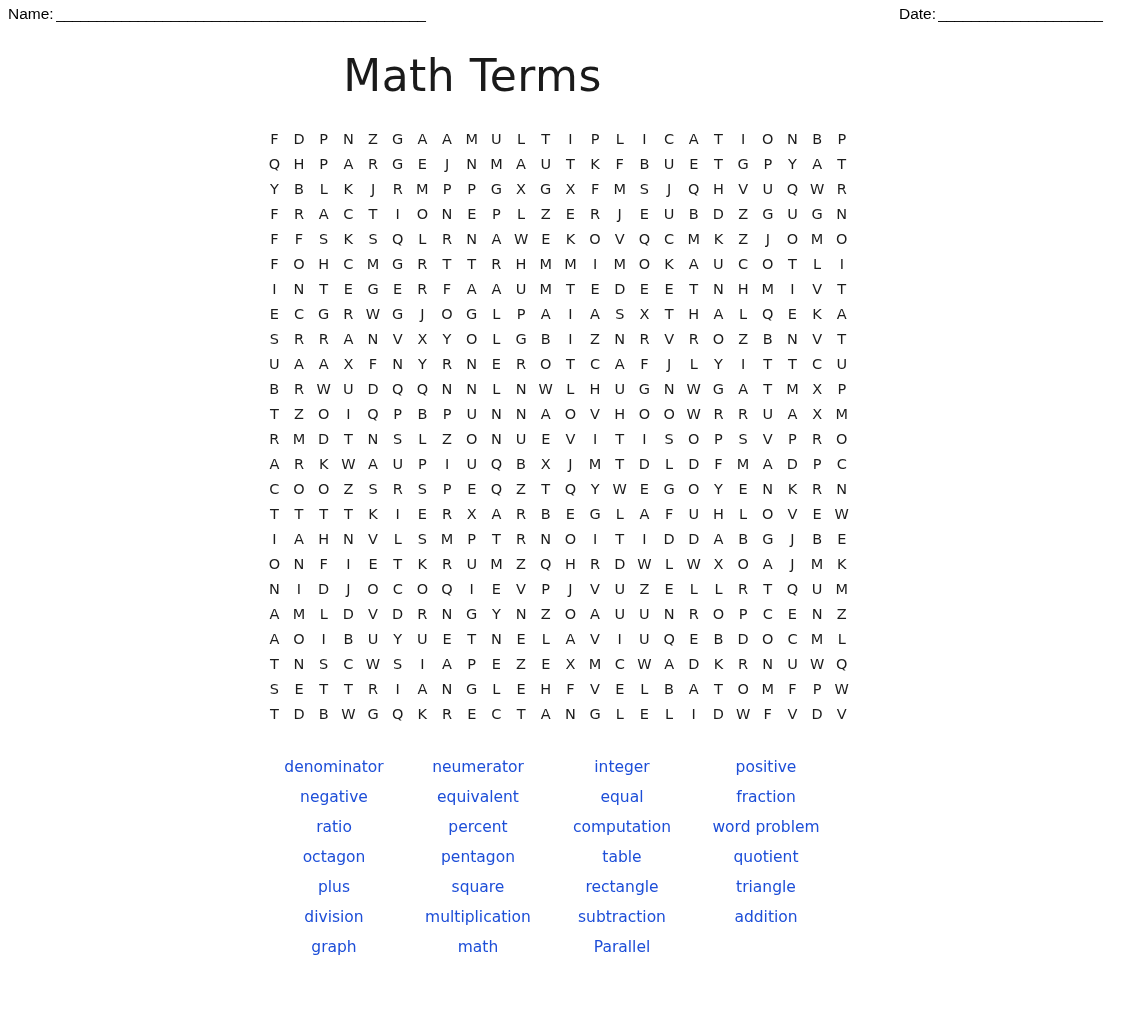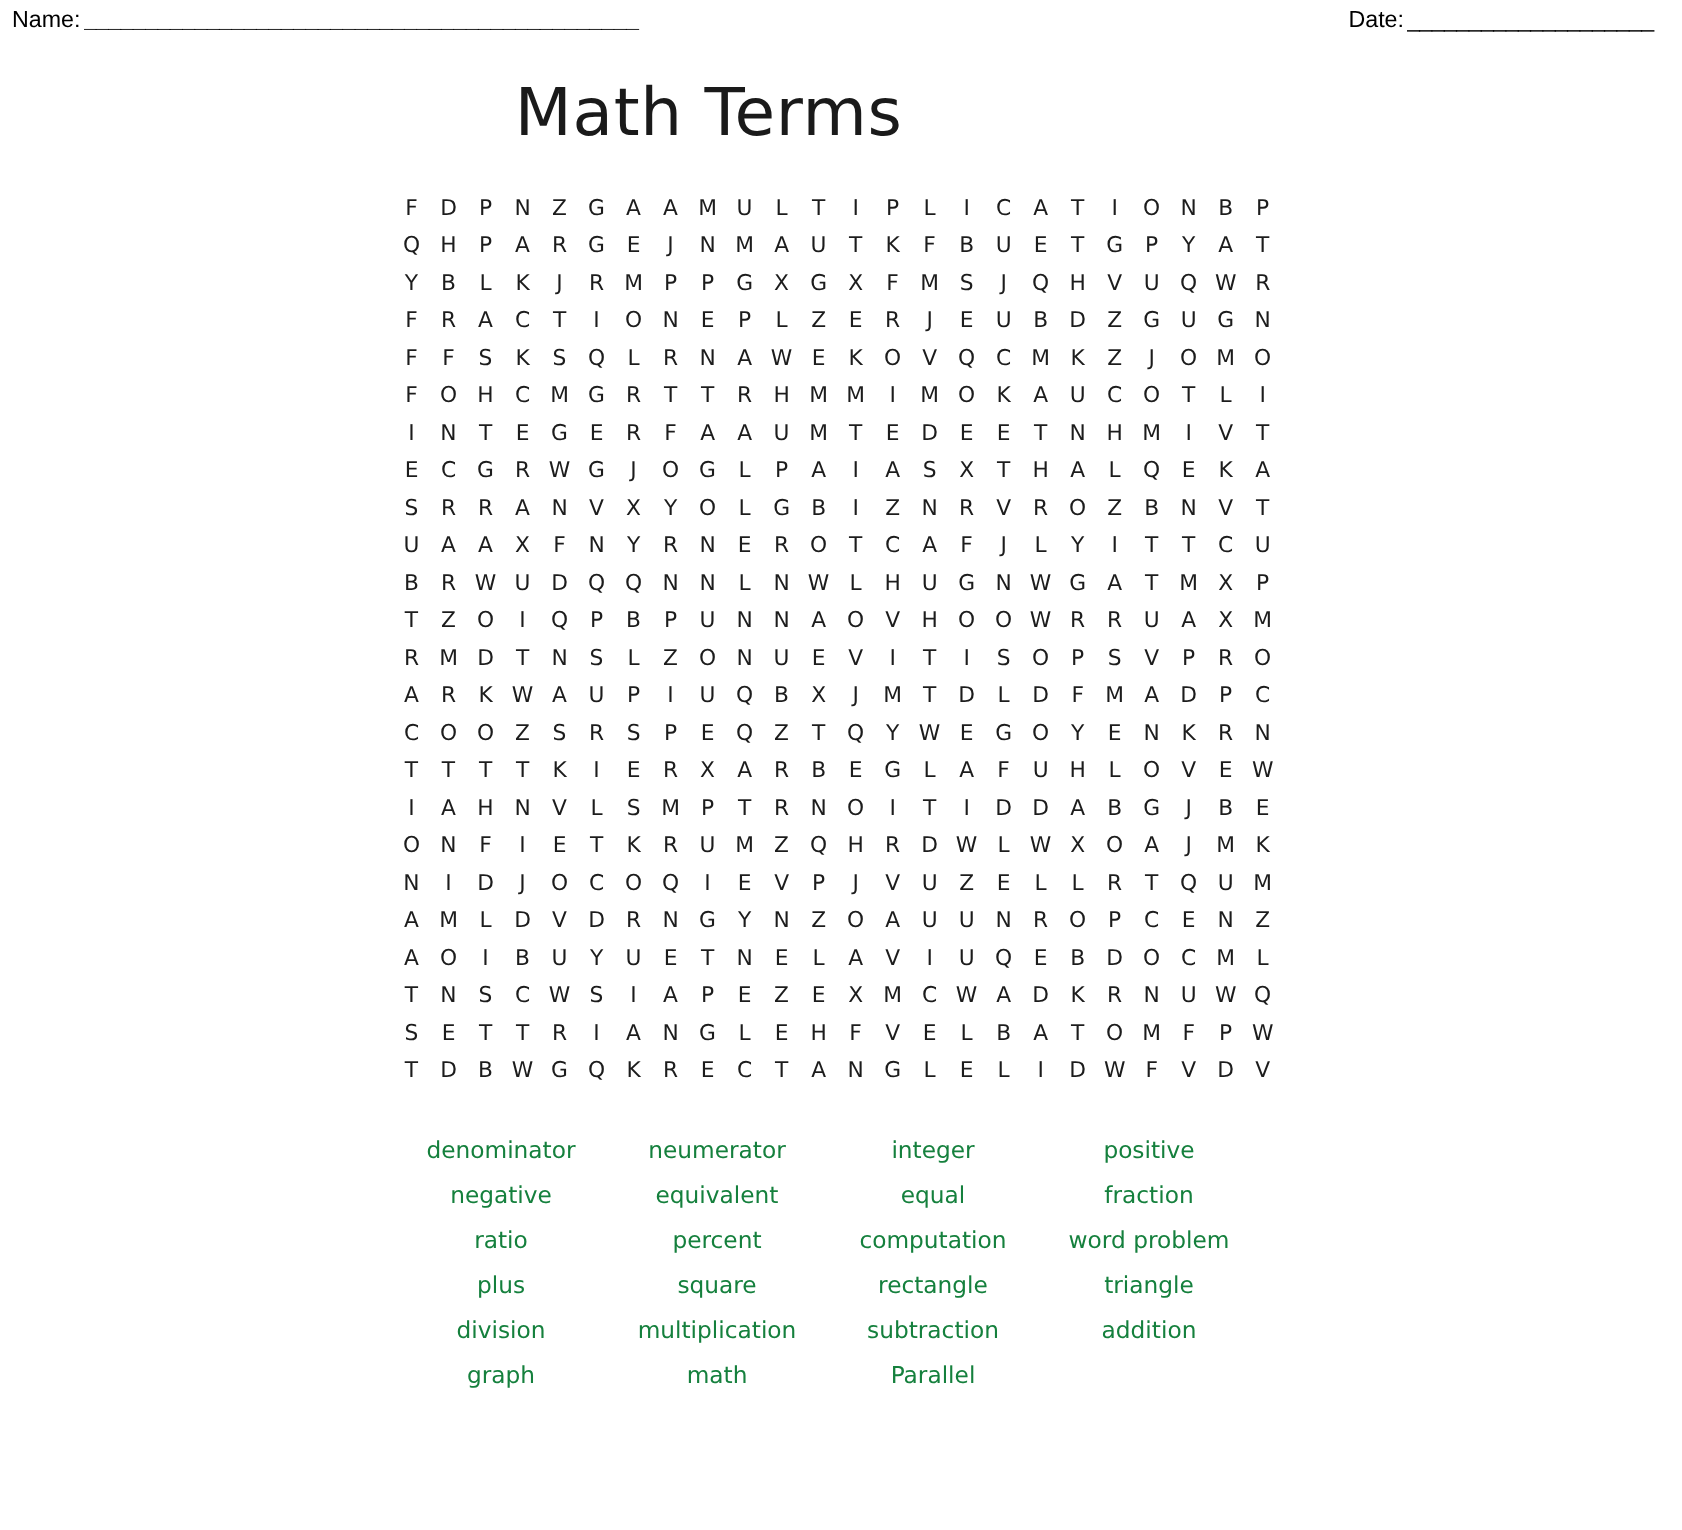--- a/index.html
+++ b/index.html
@@ -44,21 +44,21 @@
   .field-rule {
     font-size: 15.5px;
     font-family: "Liberation Sans", sans-serif;
     color: #000;
     letter-spacing: -0.4px;
     margin-left: 2px;
     overflow: hidden;
     display: inline-block;
   }
   #name-group { margin-left: 8px; }
-  #name-rule { width: 400px; font-weight: bold; }
+  #name-rule { width: 400px; }
   #date-group { margin-right: 8px; }
   #date-rule { width: 175px; }
 
   
   #puzzle-title {
     position: absolute;
     top: 48px;
     left: 0;
     width: 945px;
     text-align: center;
@@ -103,21 +103,21 @@
     display: flex;
     height: 30px;
     line-height: 30px;
   }
   .word-cell {
     width: 144px;
     text-align: center;
     font-family: "DejaVu Sans", sans-serif;
     font-size: 15.5px;
     line-height: 30px;
-    color: #15803d;
+    color: #1d4ed8;
     white-space: nowrap;
   }
 </style>
 </head>
 <body>
 
 <div id="header-row">
   <div class="field-group" id="name-group">
     <span class="field-label">Name:</span>
     <span class="field-rule" id="name-rule">_____________________________________________</span>
@@ -770,20 +770,26 @@
       <span class="word-cell">equal</span>
       <span class="word-cell">fraction</span>
     </div>
     <div class="word-row">
       <span class="word-cell">ratio</span>
       <span class="word-cell">percent</span>
       <span class="word-cell">computation</span>
       <span class="word-cell">word problem</span>
     </div>
     <div class="word-row">
+      <span class="word-cell">octagon</span>
+      <span class="word-cell">pentagon</span>
+      <span class="word-cell">table</span>
+      <span class="word-cell">quotient</span>
+    </div>
+    <div class="word-row">
       <span class="word-cell">plus</span>
       <span class="word-cell">square</span>
       <span class="word-cell">rectangle</span>
       <span class="word-cell">triangle</span>
     </div>
     <div class="word-row">
       <span class="word-cell">division</span>
       <span class="word-cell">multiplication</span>
       <span class="word-cell">subtraction</span>
       <span class="word-cell">addition</span>

